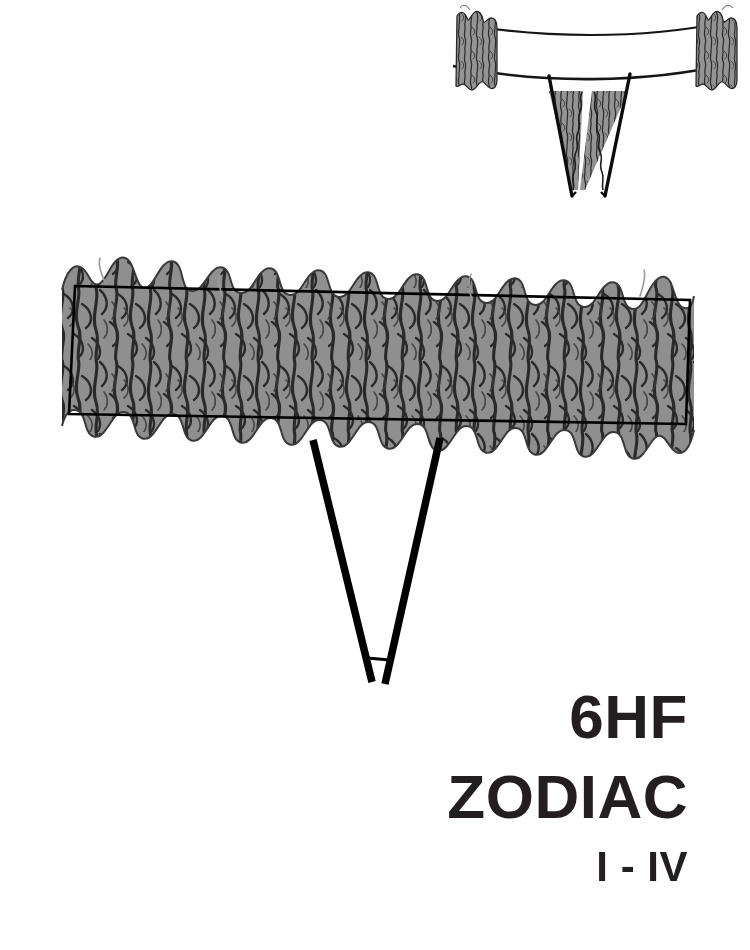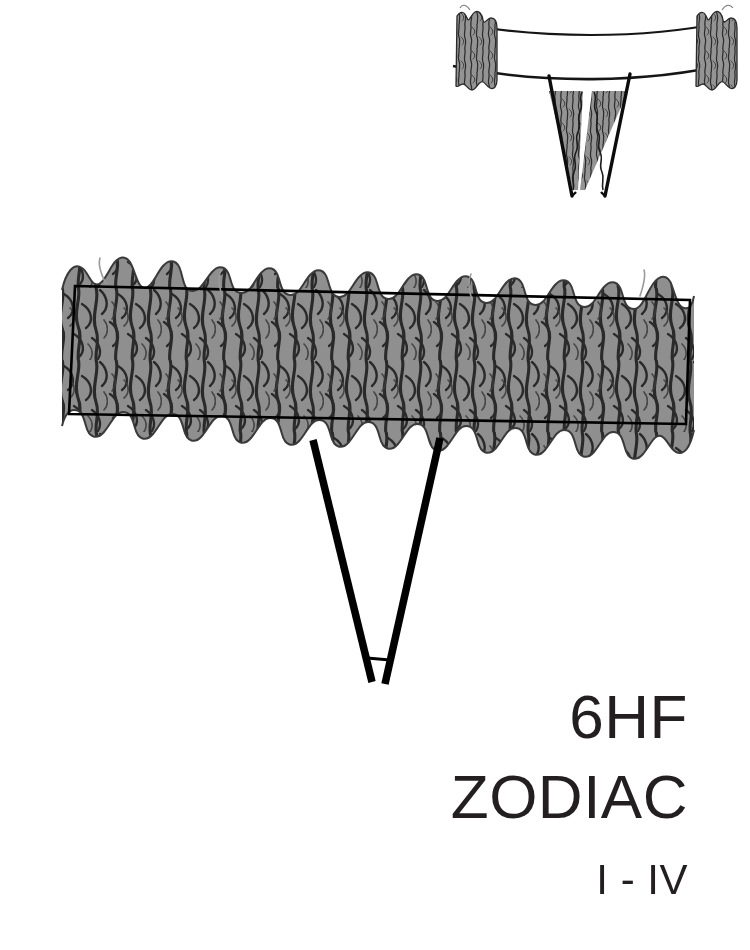--- a/index.html
+++ b/index.html
@@ -32,27 +32,27 @@
     width: 750px;
     text-align: right;
     padding-right: 62px;
     box-sizing: border-box;
     pointer-events: none;
   }
   .label-line {
     display: block;
     color: #231f20;
     font-family: "Liberation Sans", sans-serif;
-    font-weight: 400;
+    font-weight: 700;
     letter-spacing: 0.5px;
     line-height: 1.0;
     padding-left: 41px;
   }
   .label-line.l1 { font-size: 62px; margin-bottom: 18px; }
-  .label-line.l2 { font-size: 62px; margin-bottom: 31px; }
+  .label-line.l2 { font-size: 62px; margin-bottom: 18px; }
   .label-line.l3 { font-size: 42px; }
 </style>
 </head>
 <body>
 
 <div id="page">
 
   <svg class="svg-layer" viewBox="0 0 750 950" xmlns="http://www.w3.org/2000/svg">
     <defs>
 

